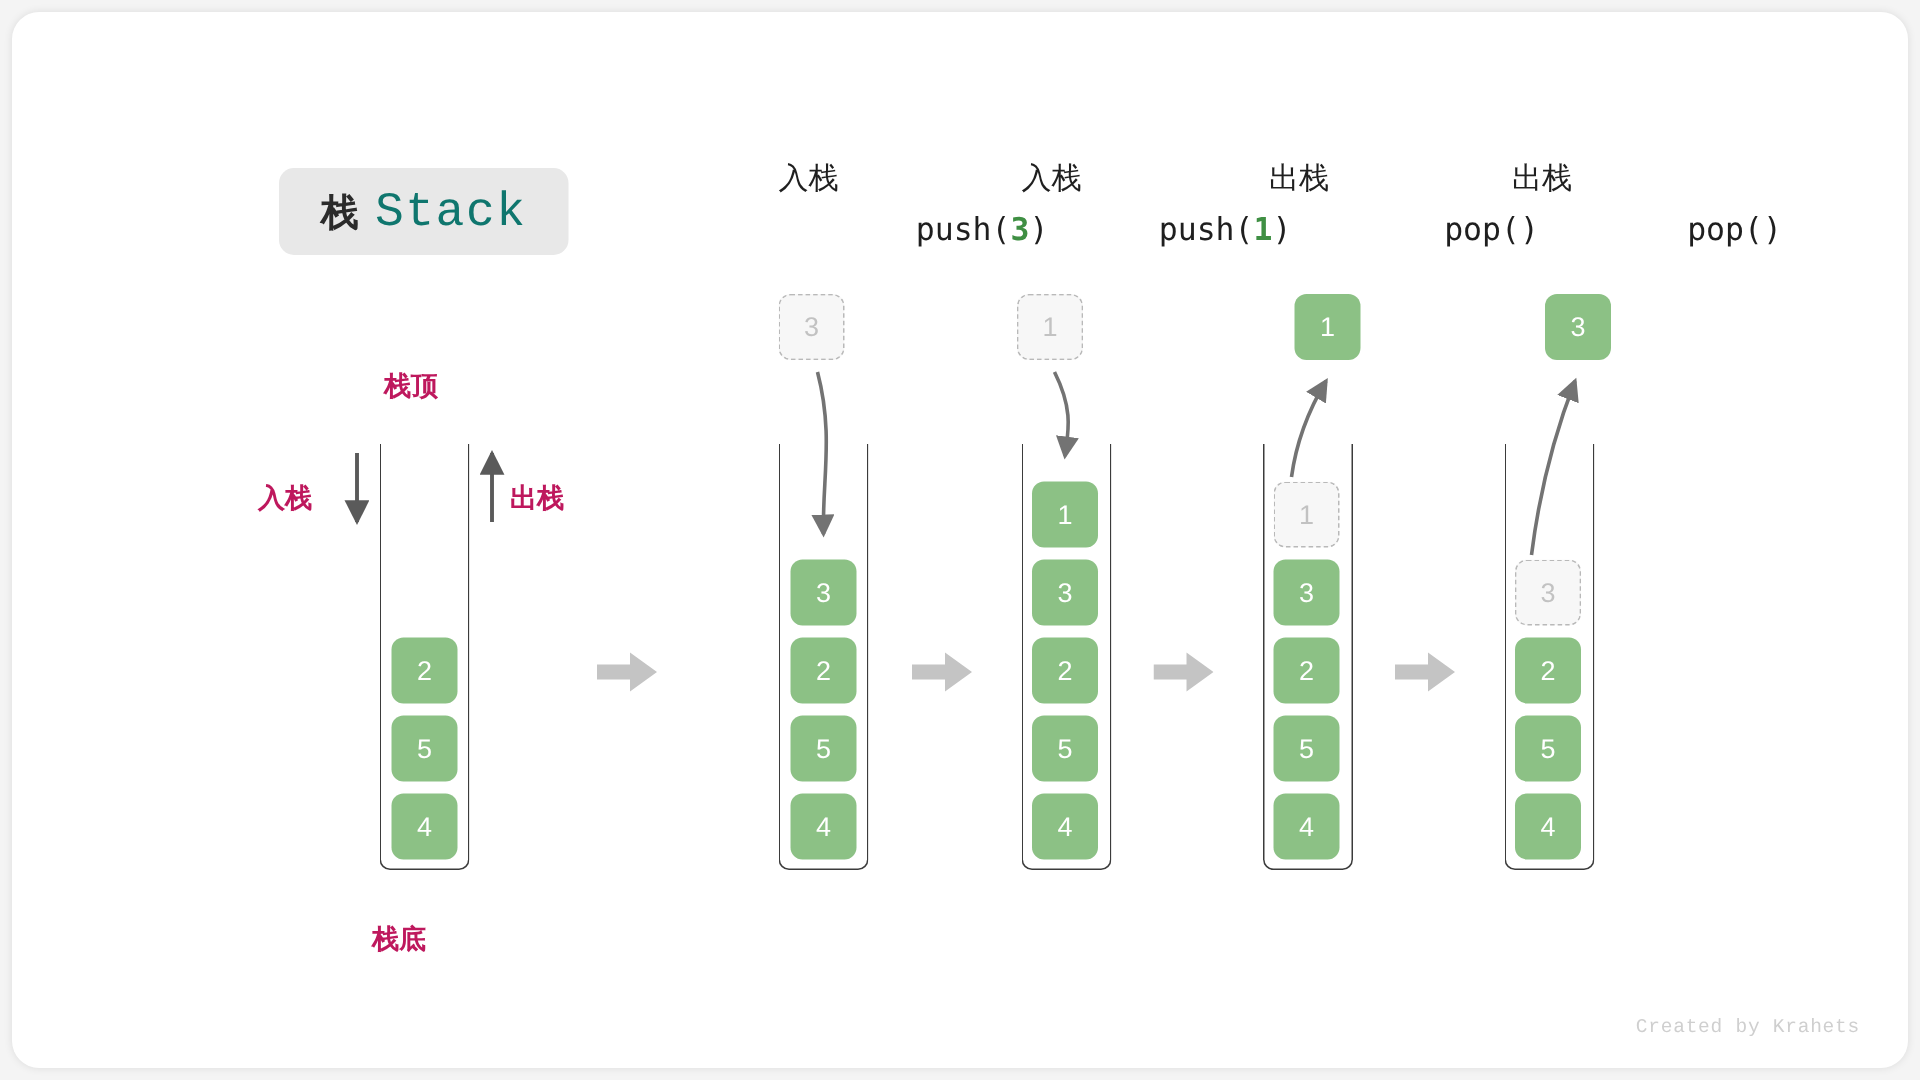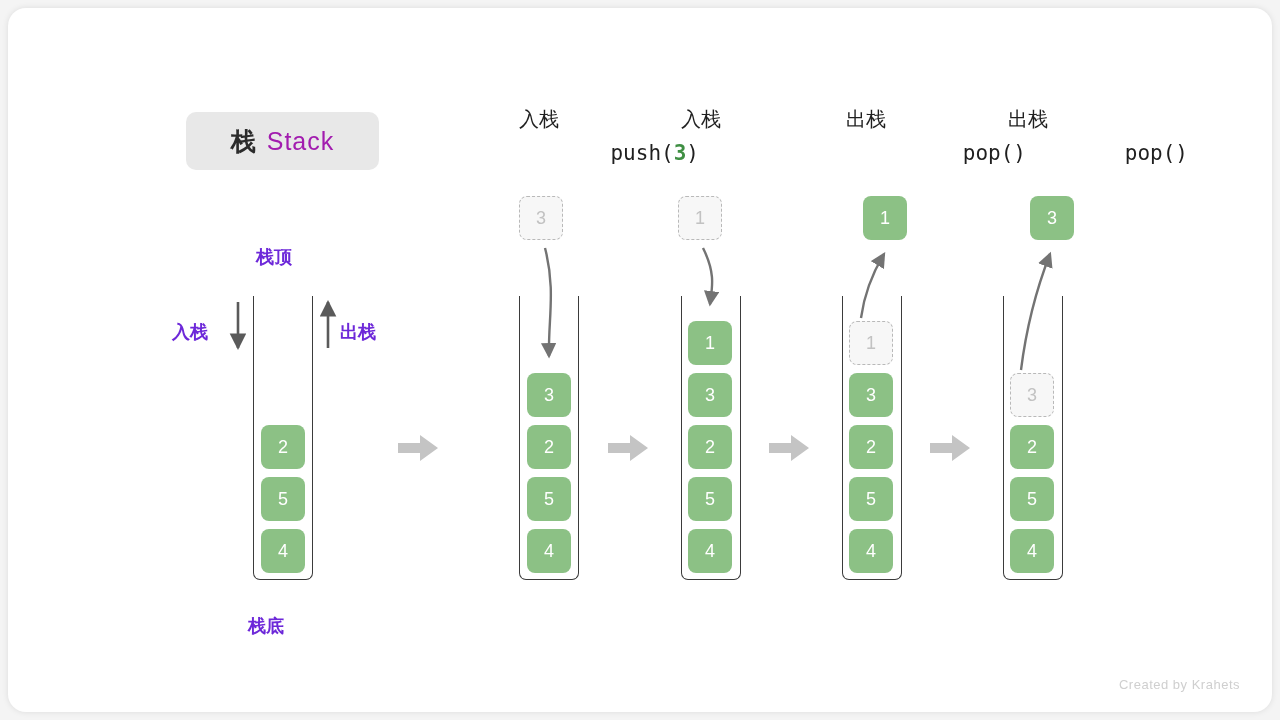--- a/index.html
+++ b/index.html
@@ -42,33 +42,33 @@
     justify-content: center;
     box-sizing: border-box;
   }
   .title-pill .t-cn {
     font-size: 25px;
     font-weight: bold;
     color: #2b2b2b;
     letter-spacing: 1px;
   }
   .title-pill .t-en {
-    font-family: Liberation Sans, sans-serif;
-    font-size: 25px;
-    color: #a21caf;
+    font-family: Liberation Mono, monospace;
+    font-size: 32px;
+    color: #0f766e;
     margin-left: 10px;
     letter-spacing: 1px;
   }
 
   
   .lbl-bold {
     position: absolute;
     font-size: 18px;
     font-weight: bold;
-    color: #6d28d9;
+    color: #be185d;
     white-space: nowrap;
   }
   #top-label   { left: 256px; top: 245px; }
   #bottom-label{ left: 248px; top: 614px; }
   #push-label  { left: 172px; top: 320px; }
   #pop-label   { left: 340px; top: 320px; }
 
   
   .col-head {
     position: absolute;
@@ -140,21 +140,21 @@
     width: 1280px;
     height: 720px;
     pointer-events: none;
   }
 
   
   #footer {
     position: absolute;
     right: 40px;
     bottom: 28px;
-    font-family: Liberation Sans, sans-serif;
+    font-family: Liberation Mono, monospace;
     font-size: 13px;
     color: #cfcfcf;
     letter-spacing: 0.5px;
   }
 </style>
 </head>
 <body>
 
 <div id="stage">
   <div class="card"></div>
@@ -168,20 +168,21 @@
   <div class="lbl-bold" id="bottom-label">栈底</div>
   <div class="lbl-bold" id="push-label">入栈</div>
   <div class="lbl-bold" id="pop-label">出栈</div>
 
   <div class="col-head" style="left:519px">
     <span class="cn">入栈</span>
     <span class="code"><span>push(</span><span class="num">3</span><span>)</span></span>
   </div>
   <div class="col-head" style="left:681px">
     <span class="cn">入栈</span>
+    <span class="code"><span>push(</span><span class="num">1</span><span>)</span></span>
   </div>
   <div class="col-head" style="left:846px">
     <span class="cn">出栈</span>
     <span class="code"><span>pop(</span><span class="num"></span><span>)</span></span>
   </div>
   <div class="col-head" style="left:1008px">
     <span class="cn">出栈</span>
     <span class="code"><span>pop(</span><span class="num"></span><span>)</span></span>
   </div>
 

